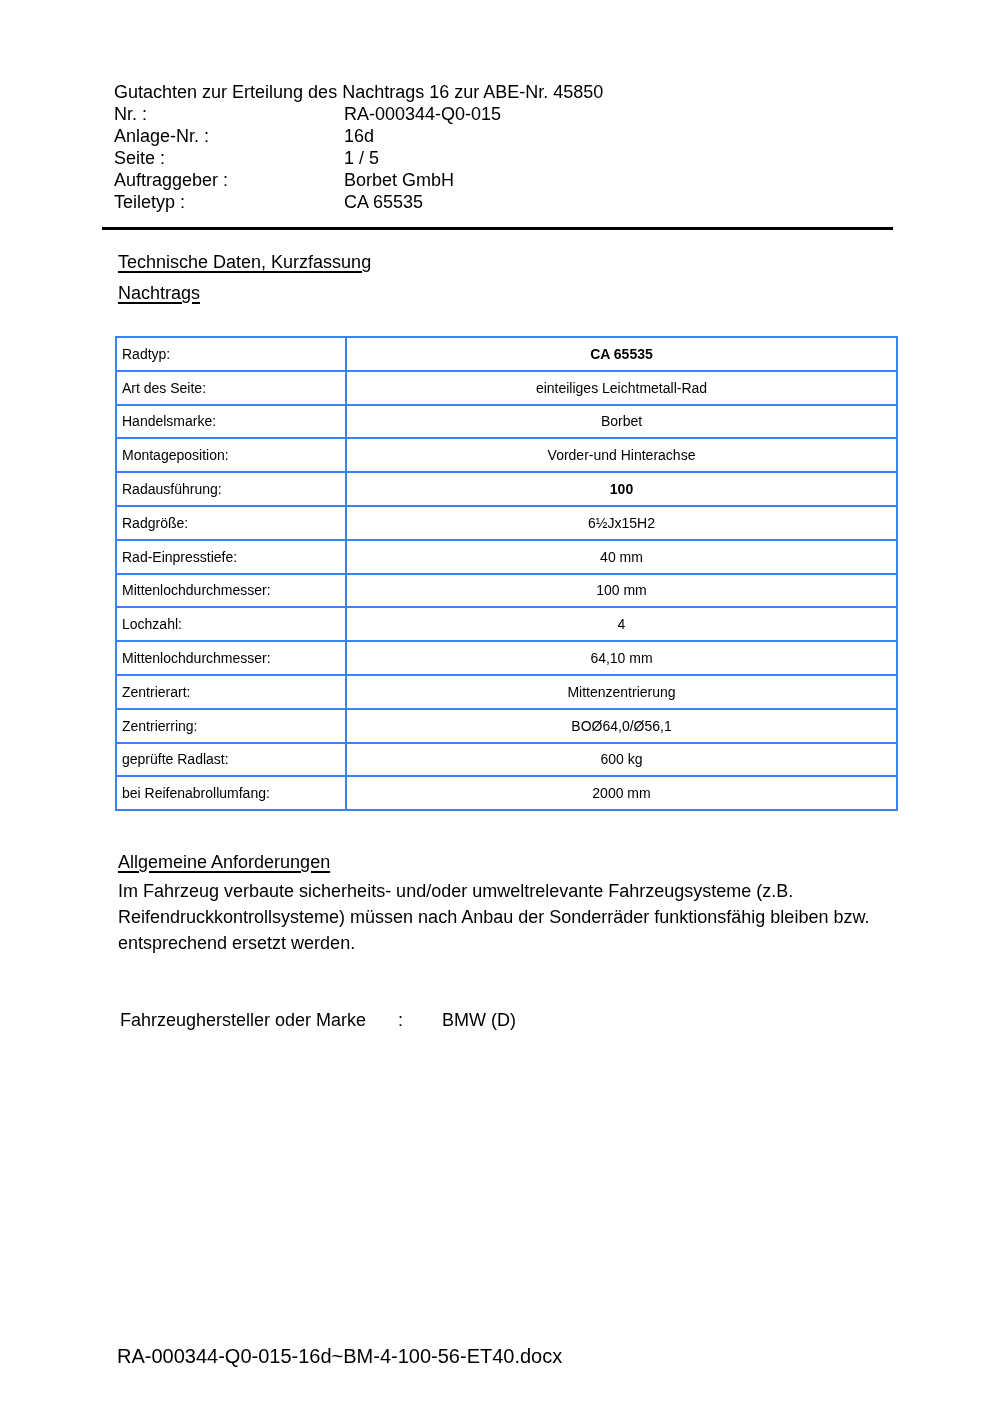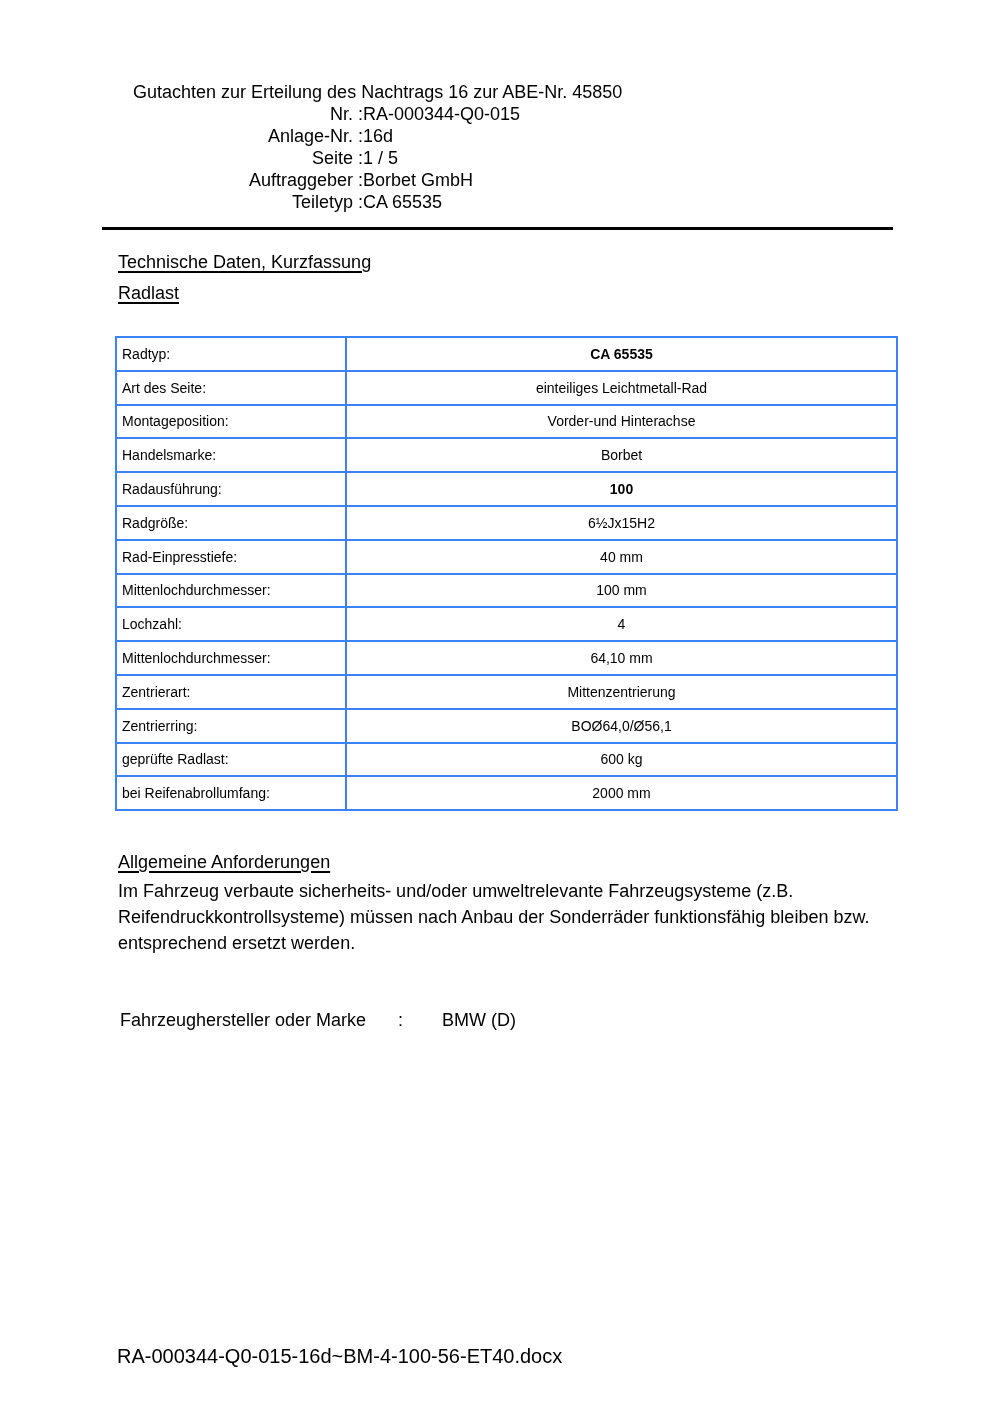--- a/index.html
+++ b/index.html
@@ -10,28 +10,28 @@
     height: 1404px;
     background: #ffffff;
     font-family: "Liberation Sans", sans-serif;
     color: #000;
     overflow: hidden;
   }
 
   
   .header-block {
     position: absolute;
-    left: 133px;
+    left: 114px;
     top: 81px;
     font-size: 18px;
     line-height: 22px;
     white-space: nowrap;
   }
   .header-field { display: flex; }
-  .hf-label { flex: 0 0 230px; width: 230px; text-align: right; }
+  .hf-label { flex: 0 0 230px; width: 230px; }
 
   
   .logo-wrap {
     position: absolute;
     left: 752px;
     top: 44px;
     width: 200px;
     height: 128px;
   }
   .logo-tagline {
@@ -151,39 +151,39 @@
           <span class="hf-label">Teiletyp :</span>
           <span class="hf-value">CA 65535</span>
         </div>
       </div>
   </div>
 
 
   <div class="rule"></div>
 
   <div class="heading" id="h-tech">Technische Daten, Kurzfassung</div>
-  <div class="heading" id="h-rad">Radlast</div>
+  <div class="heading" id="h-rad">Nachtrags</div>
 
   <table class="raddaten-table">
     <tbody id="raddaten-body">
         <tr>
           <td class="cell-label">Radtyp:</td>
           <td class="cell-value bold">CA 65535</td>
         </tr>
         <tr>
           <td class="cell-label">Art des Seite:</td>
           <td class="cell-value">einteiliges Leichtmetall-Rad</td>
         </tr>
         <tr>
+          <td class="cell-label">Handelsmarke:</td>
+          <td class="cell-value">Borbet</td>
+        </tr>
+        <tr>
           <td class="cell-label">Montageposition:</td>
           <td class="cell-value">Vorder-und Hinterachse</td>
-        </tr>
-        <tr>
-          <td class="cell-label">Handelsmarke:</td>
-          <td class="cell-value">Borbet</td>
         </tr>
         <tr>
           <td class="cell-label">Radausführung:</td>
           <td class="cell-value bold">100</td>
         </tr>
         <tr>
           <td class="cell-label">Radgröße:</td>
           <td class="cell-value">6½Jx15H2</td>
         </tr>
         <tr>

